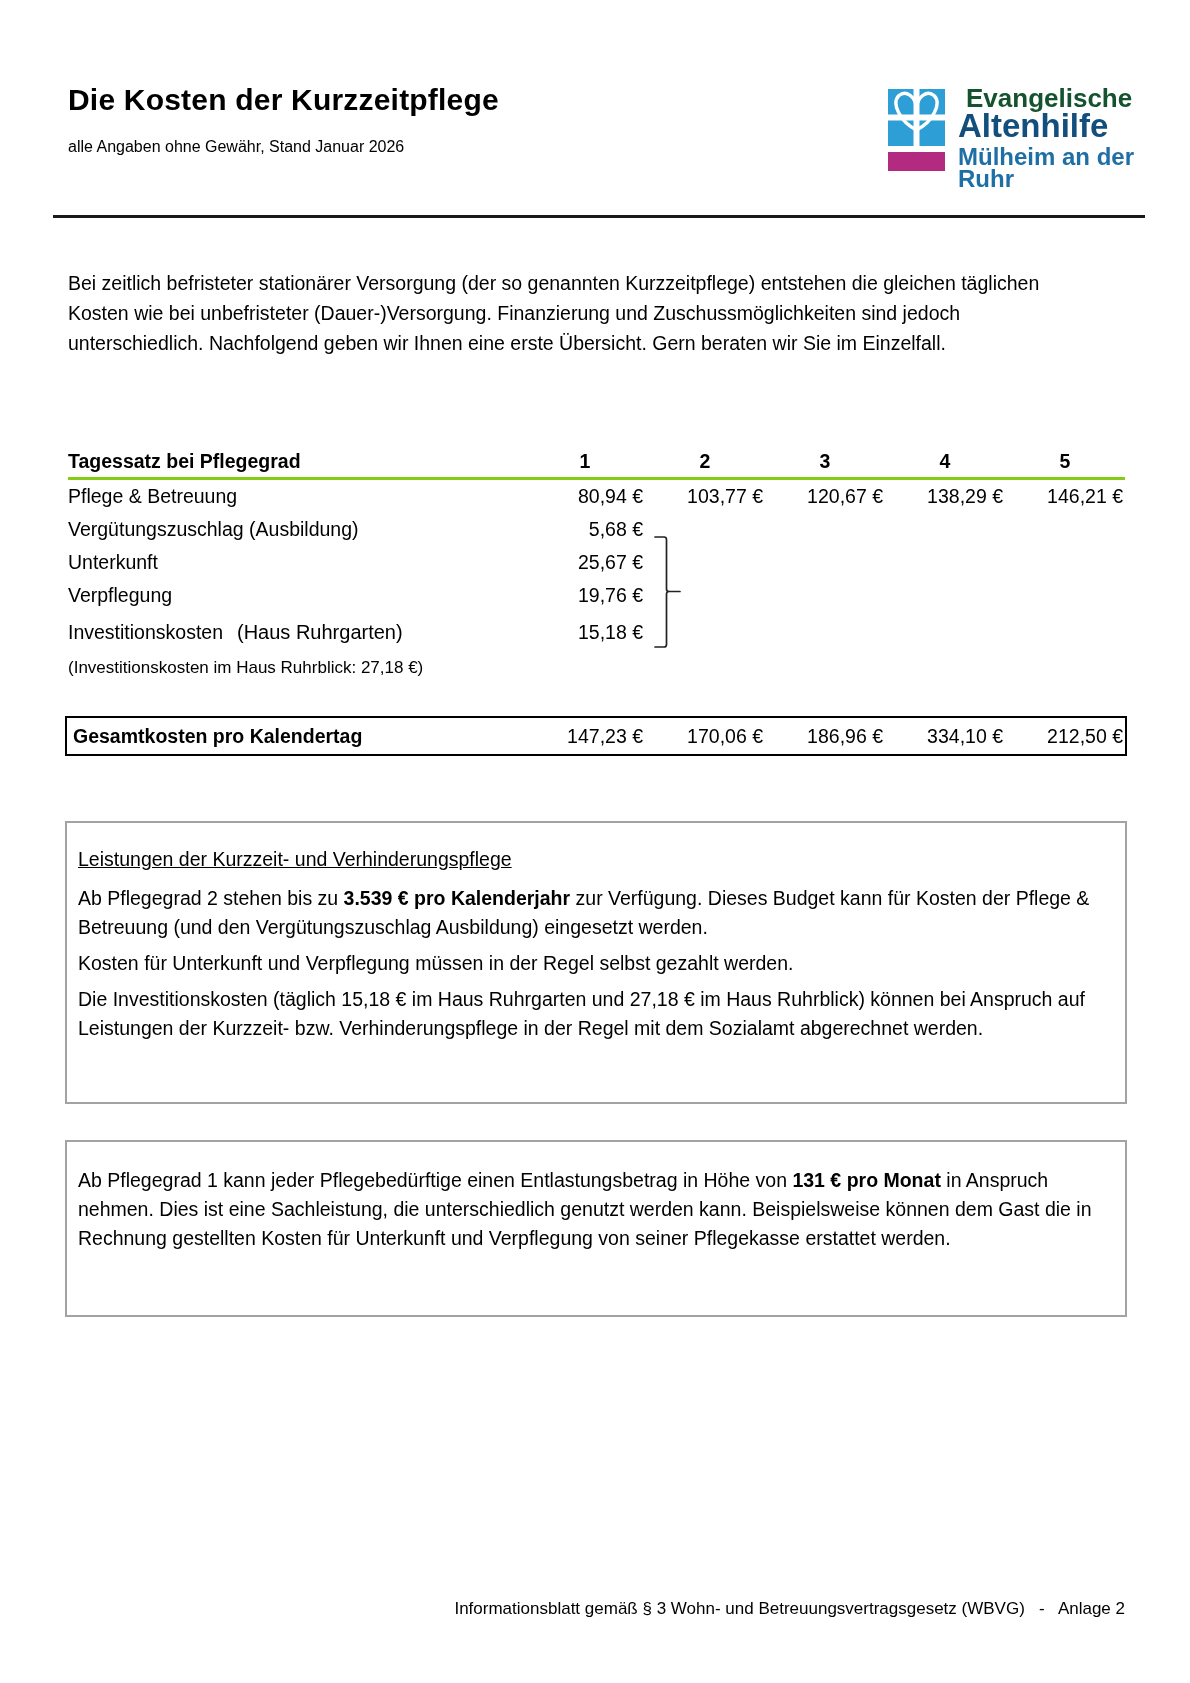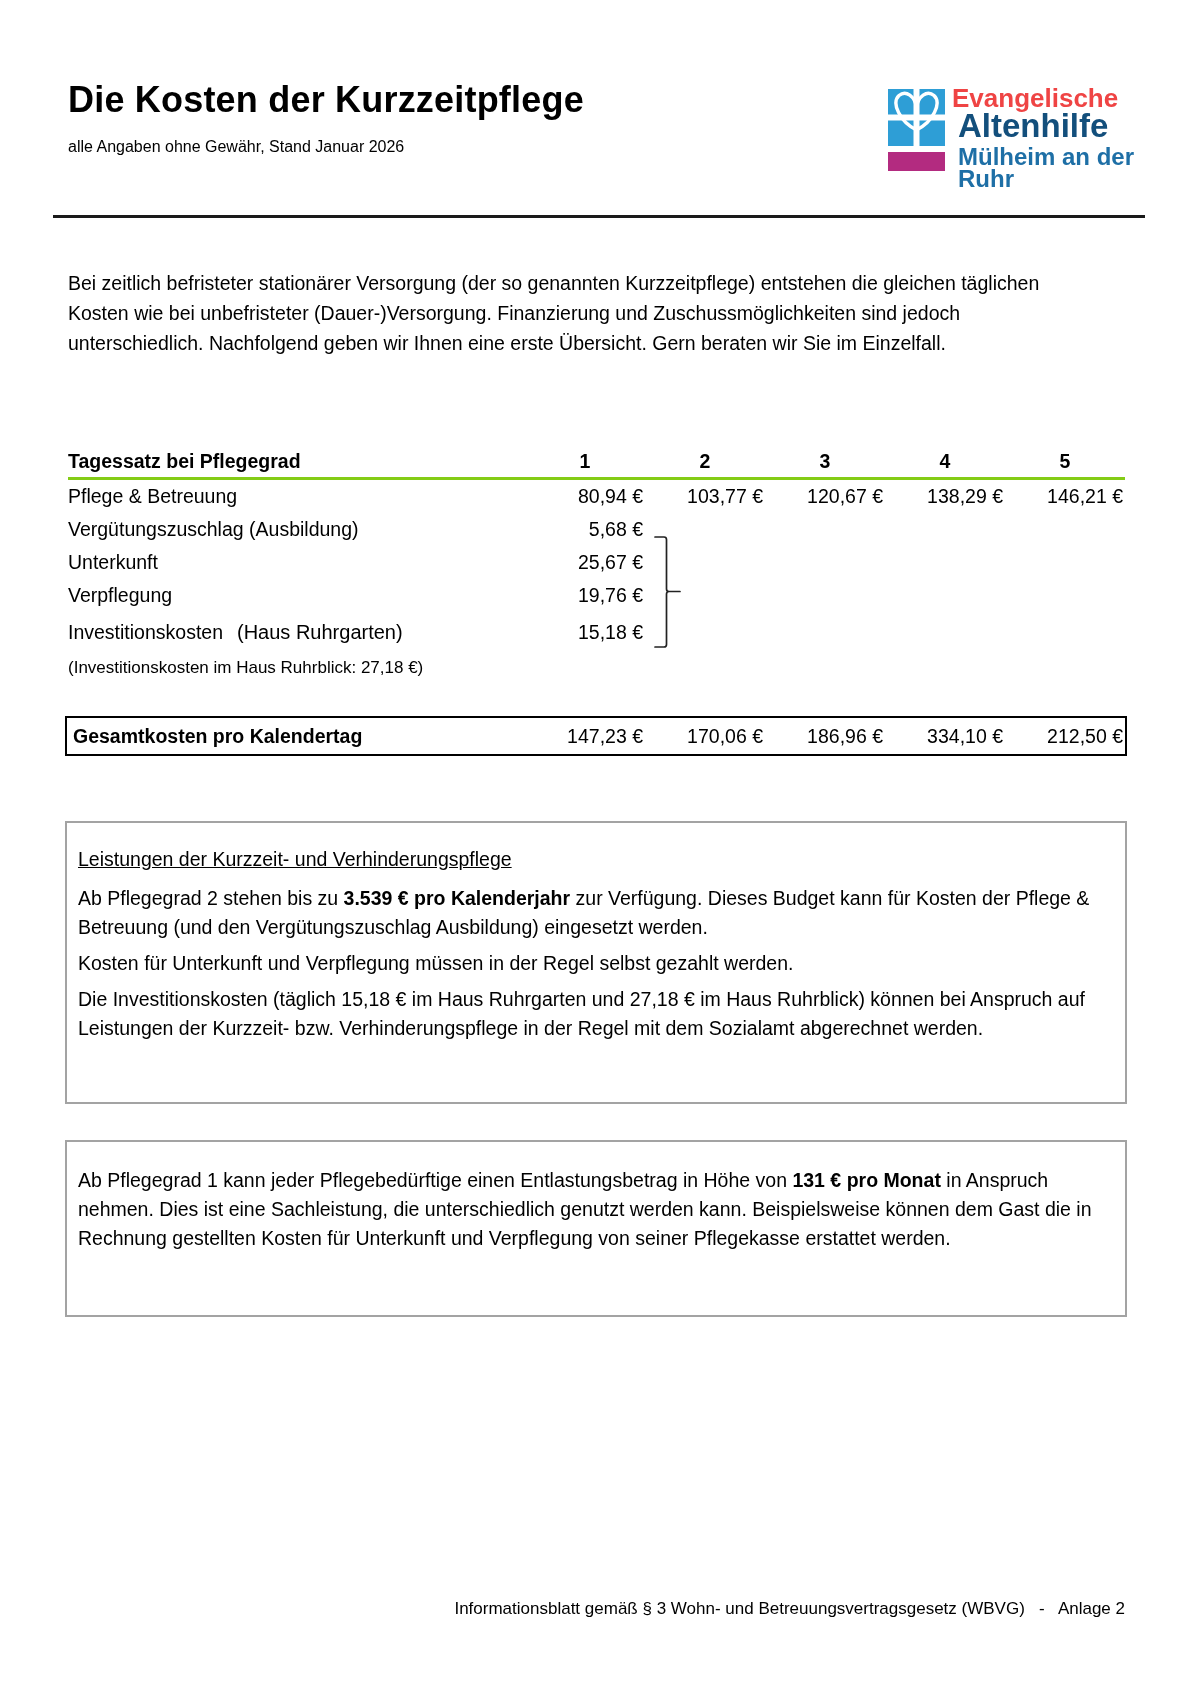--- a/index.html
+++ b/index.html
@@ -7,25 +7,25 @@
   .page {
     position:relative;
     width:1190px; height:1683px;
     background:#ffffff;
     font-family:"Liberation Sans", sans-serif;
     color:#000;
     margin:0 auto;
     overflow:hidden;
   }
   
-  .doc-title { position:absolute; left:68px; top:82px; font-size:36px; font-weight:bold; line-height:36px; letter-spacing:0.2px; }
+  .doc-title { position:absolute; left:68px; top:82px; font-size:30px; font-weight:bold; line-height:36px; letter-spacing:0.2px; }
   .doc-subtitle { position:absolute; left:68px; top:137px; font-size:16px; line-height:20px; }
   .logo { position:absolute; left:888px; top:88px; width:250px; height:90px; }
   .logo-mark { position:absolute; left:0; top:1px; }
-  .logo-text-1 { position:absolute; left:64px; top:-4px; font-size:26px; font-weight:bold; color:#ef4444; line-height:28px; }
+  .logo-text-1 { position:absolute; left:78px; top:-4px; font-size:26px; font-weight:bold; color:#14532d; line-height:28px; }
   .logo-text-2 { position:absolute; left:70px; top:20px; font-size:33px; font-weight:bold; color:#134F7C; line-height:36px; }
   .logo-text-3 { position:absolute; left:70px; top:58px; font-size:24px; font-weight:bold; color:#1E6FA6; line-height:22px; }
   .top-rule { position:absolute; left:53px; top:215px; width:1092px; height:3px; background:#1a1a1a; }
   
   .intro { position:absolute; left:68px; top:268px; width:1010px; font-size:19.5px; line-height:30px; }
   
   .table-block { position:absolute; left:68px; top:448px; width:1057px; }
   .trow { display:flex; }
   .thead { font-weight:bold; font-size:19.5px; line-height:26px; padding-bottom:3px; border-bottom:3px solid #84cc16; }
   .rowlabel { width:457px; }

